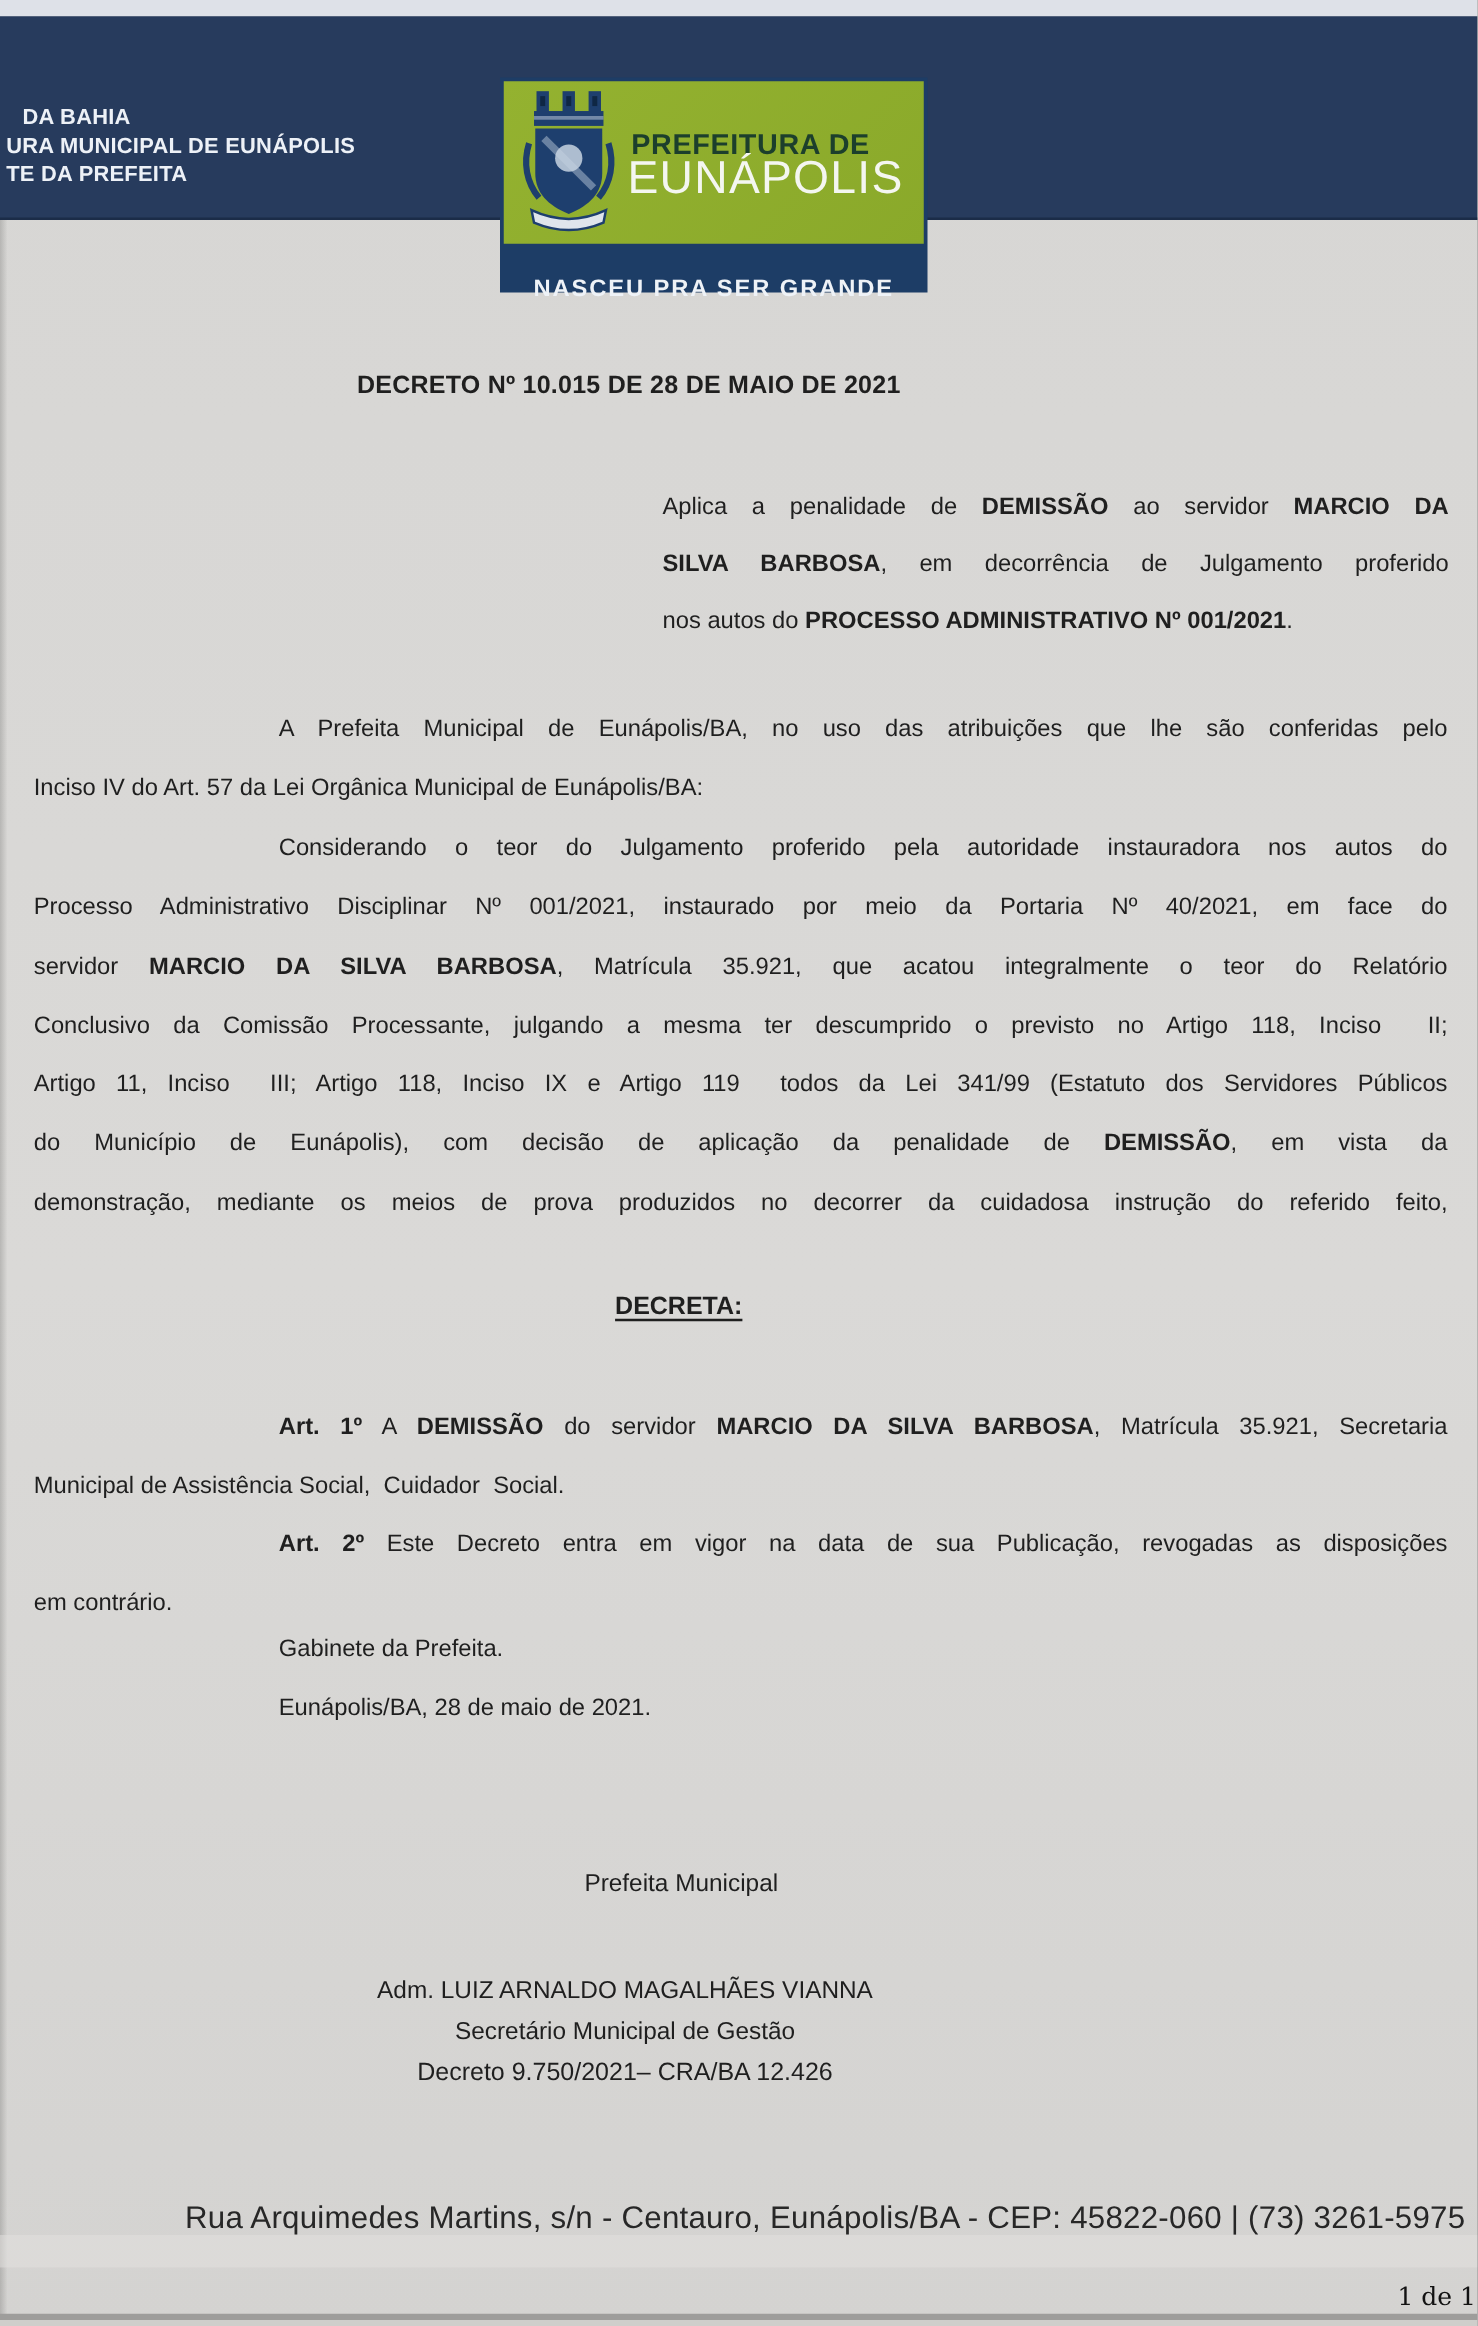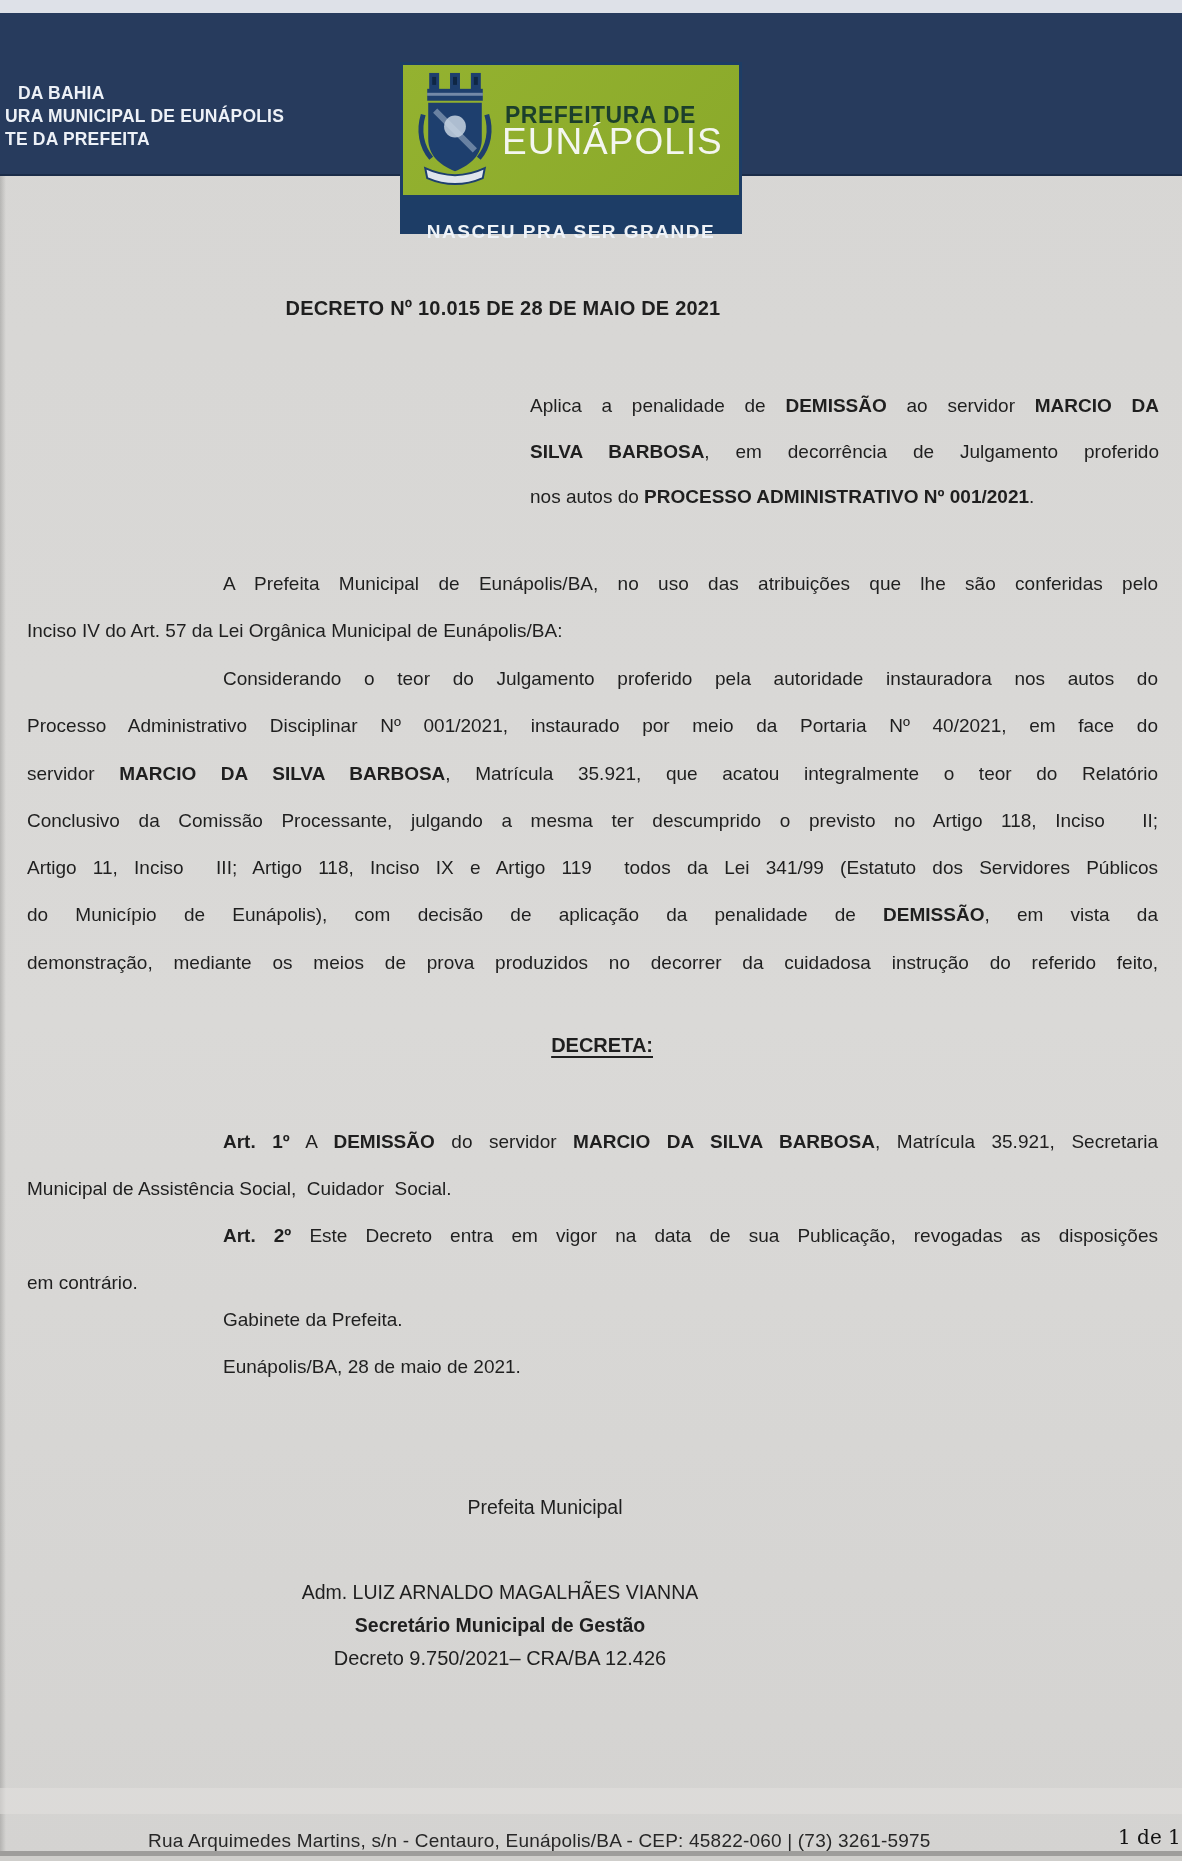--- a/index.html
+++ b/index.html
@@ -25,36 +25,36 @@
   #crest{position:absolute;left:8px;top:2px;width:88px;height:126px}
   #logo-tag{margin-top:20px;height:34px;display:flex;align-items:center;justify-content:center;
             color:#eef2f7;font-weight:bold;font-size:19px;letter-spacing:1.5px}
 
   #doc-title{left:283px;top:297px;width:440px;text-align:center;font-weight:bold;font-size:20px;letter-spacing:.2px}
   #ementa{left:530px;top:383px;width:629px;font-size:19px}
   #ementa .ln{line-height:45.5px;min-height:45.5px}
   .bodypara{left:27px;width:1131px;font-size:19px}
   #para-preamble{top:560px}
   #para-considerando{top:655px}
-  #decreta{left:433px;top:1034px;width:220px;text-align:right;font-weight:bold;font-size:20px;
+  #decreta{left:433px;top:1034px;width:220px;text-align:center;font-weight:bold;font-size:20px;
            text-decoration:underline;text-decoration-thickness:2px;text-underline-offset:4px}
   #para-art1{top:1118px}
   #para-art2{top:1212px}
   .closing{font-size:19px}
   #closing1{left:223px;top:1309px}
   #closing2{left:223px;top:1356px}
 
   .sigline{text-align:center}
   #sig1-name{left:345px;top:1450px;width:400px;font-weight:bold;font-size:20px}
   #sig1-role{left:345px;top:1496px;width:400px;font-size:19.5px}
   #sig2-l1{left:300px;top:1581px;width:400px;font-size:19.5px}
-  #sig2-l2{left:300px;top:1614px;width:400px;font-weight:bold;font-size:19.5px}
+  #sig2-l2{left:300px;top:1614px;width:400px;font-weight:normal;font-size:19.5px}
   #sig2-l3{left:300px;top:1647px;width:400px;font-weight:normal;font-size:20px}
 
-  #footer-address{left:148px;top:1830px;font-size:19px;color:#272727;letter-spacing:.2px}
+  #footer-address{left:148px;top:1760px;font-size:25px;color:#272727;letter-spacing:.2px}
   #footer-page{left:1118px;top:1825px;font-family:"DejaVu Serif",serif;font-size:20px;color:#121212}
 
   #left-shadow{left:0;top:176px;width:6px;height:1680px;
                background:linear-gradient(90deg,rgba(120,120,118,.35),rgba(120,120,118,0))}
   #crease{left:0;top:1788px;width:1182px;height:26px;background:#e3e2e0;opacity:.5}
   #bottom-line{left:0;top:1851px;width:1182px;height:5px;background:#9e9d9b}
   #bottom-edge{left:0;top:1856px;width:1182px;height:5px;background:#cfcecb}
 </style>
 </head>
 <body>

